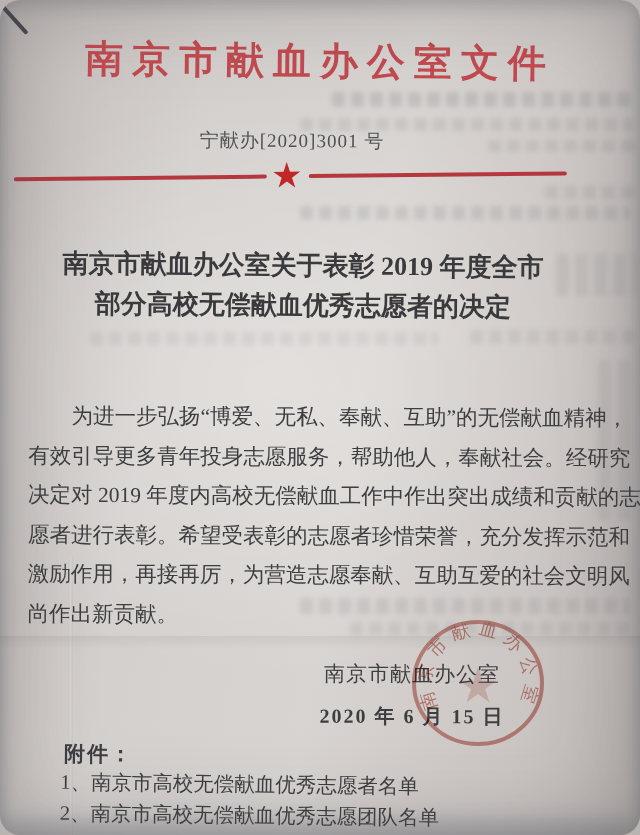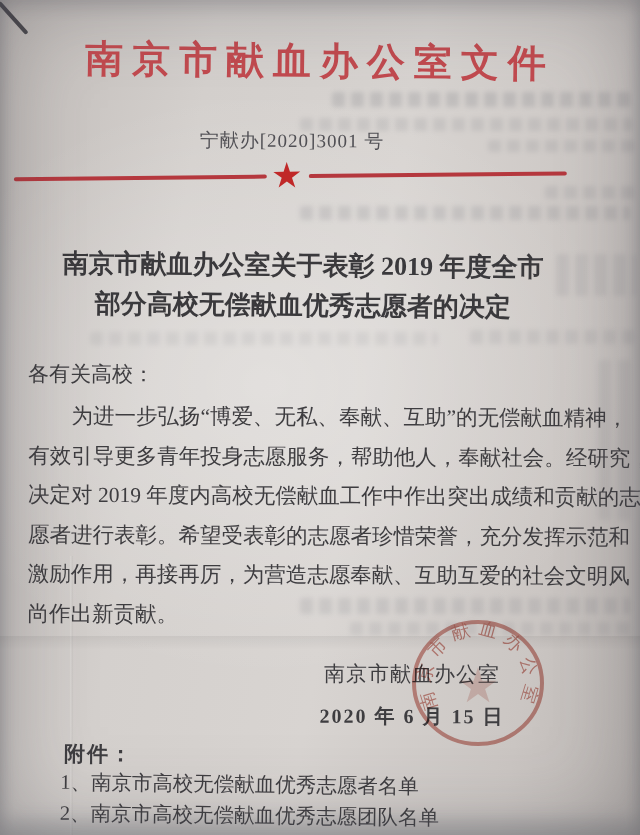--- a/index.html
+++ b/index.html
@@ -9,20 +9,21 @@
     font-family: "Liberation Serif", "DejaVu Serif", serif;
     overflow: hidden;
   }
   .sheet {
     position: relative;
     width: 640px; height: 835px;
     background:
       radial-gradient(ellipse 520px 420px at 42% 46%, rgba(255,255,255,0.30), rgba(255,255,255,0) 70%),
       linear-gradient(100deg, #c2bdba 0%, #d4d0cd 28%, #d8d4d1 55%, #cbc6c3 82%, #b9b4b1 100%);
     overflow: hidden;
+    border-radius: 20px;
   }
   .vignette {
     position: absolute; inset: 0; pointer-events: none;
     box-shadow: inset 0 0 90px rgba(70,66,72,0.35), inset 0 -14px 18px rgba(80,85,96,0.28), inset 0 8px 14px rgba(80,80,90,0.18);
     z-index: 9;
   }
   .corner-mark {
     position: absolute; left: -8px; top: 16px;
     width: 42px; height: 4px; border-radius: 2px;
     background: #34333a; opacity: 0.85;
@@ -142,21 +143,20 @@
     <div class="rule-seg rule-left"></div>
     <div class="rule-star">★</div>
     <div class="rule-seg rule-right"></div>
   </div>
 
   <div class="title-block">
     <div>南京市献血办公室关于表彰 2019 年度全市</div>
     <div>部分高校无偿献血优秀志愿者的决定</div>
   </div>
 
-  <div class="salutation">各有关高校：</div>
 
   <div class="body-block">
     <div class="body-line">为进一步弘扬“博爱、无私、奉献、互助”的无偿献血精神，</div>
     <div class="body-line">有效引导更多青年投身志愿服务，帮助他人，奉献社会。经研究，</div>
     <div class="body-line">决定对 2019 年度内高校无偿献血工作中作出突出成绩和贡献的志</div>
     <div class="body-line">愿者进行表彰。希望受表彰的志愿者珍惜荣誉，充分发挥示范和</div>
     <div class="body-line">激励作用，再接再厉，为营造志愿奉献、互助互爱的社会文明风</div>
     <div class="body-line">尚作出新贡献。</div>
   </div>
 

